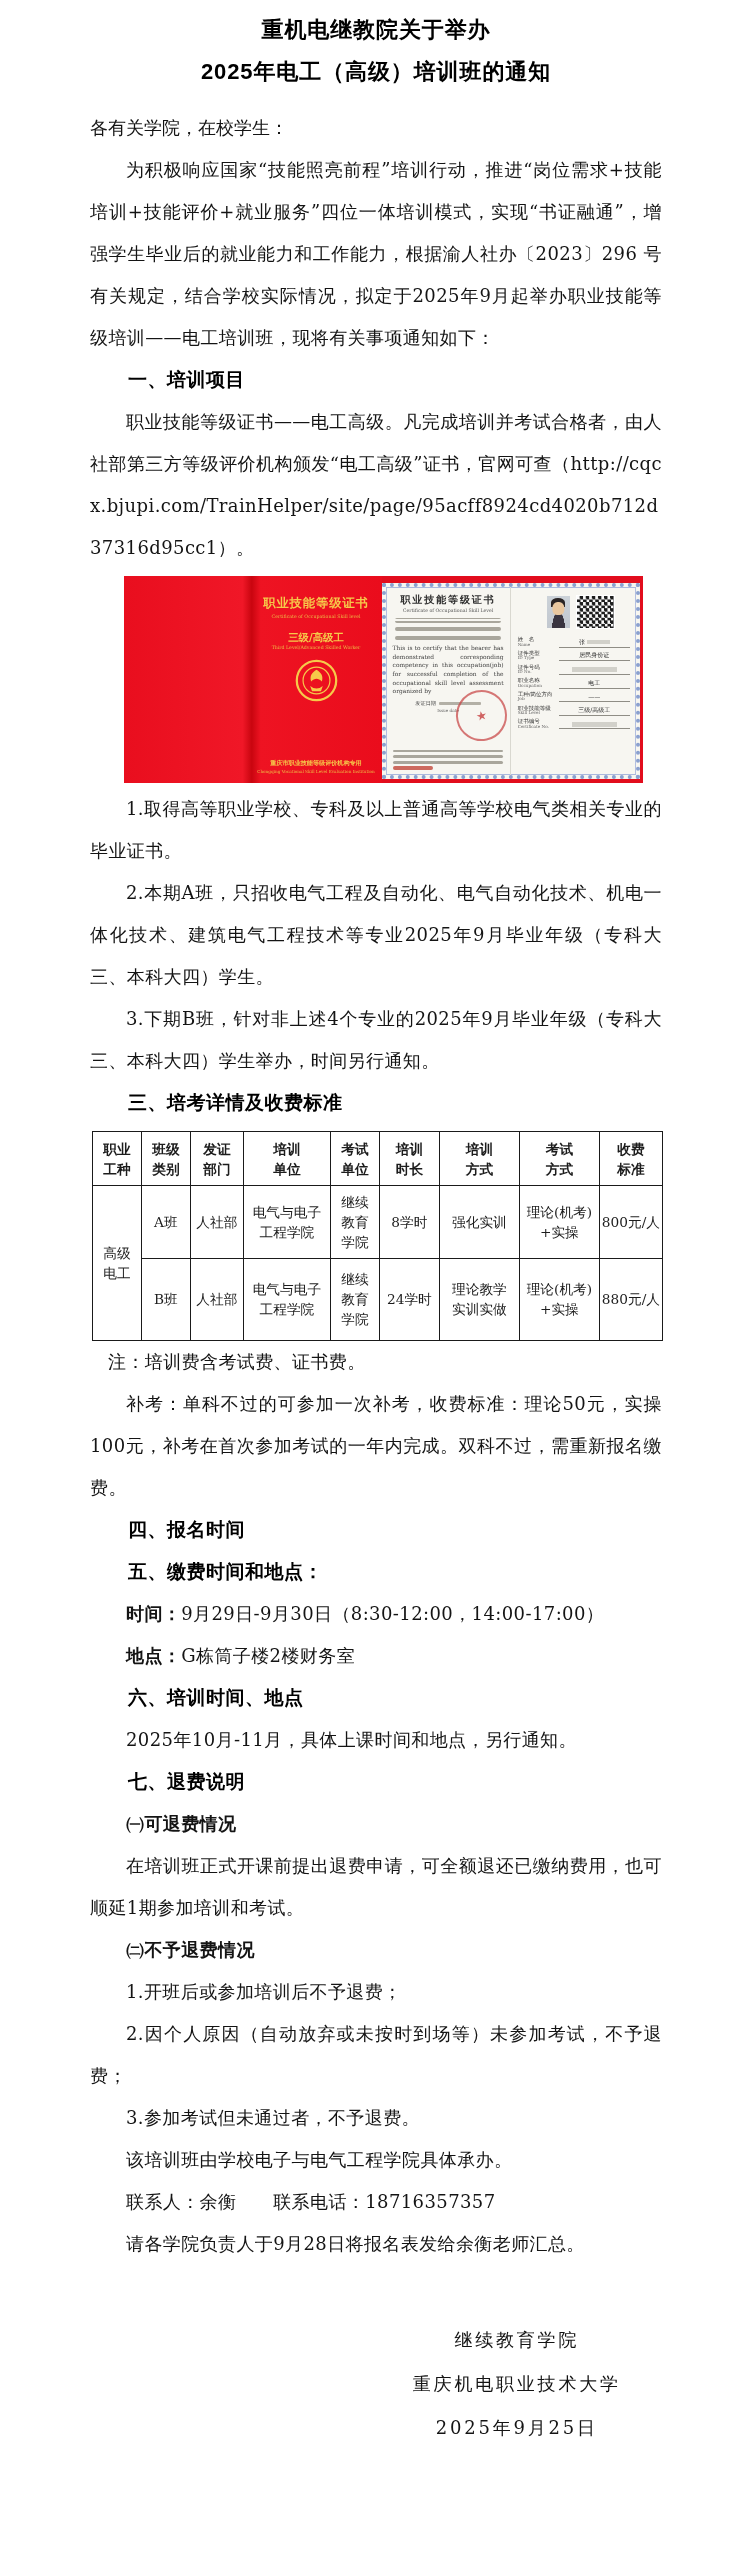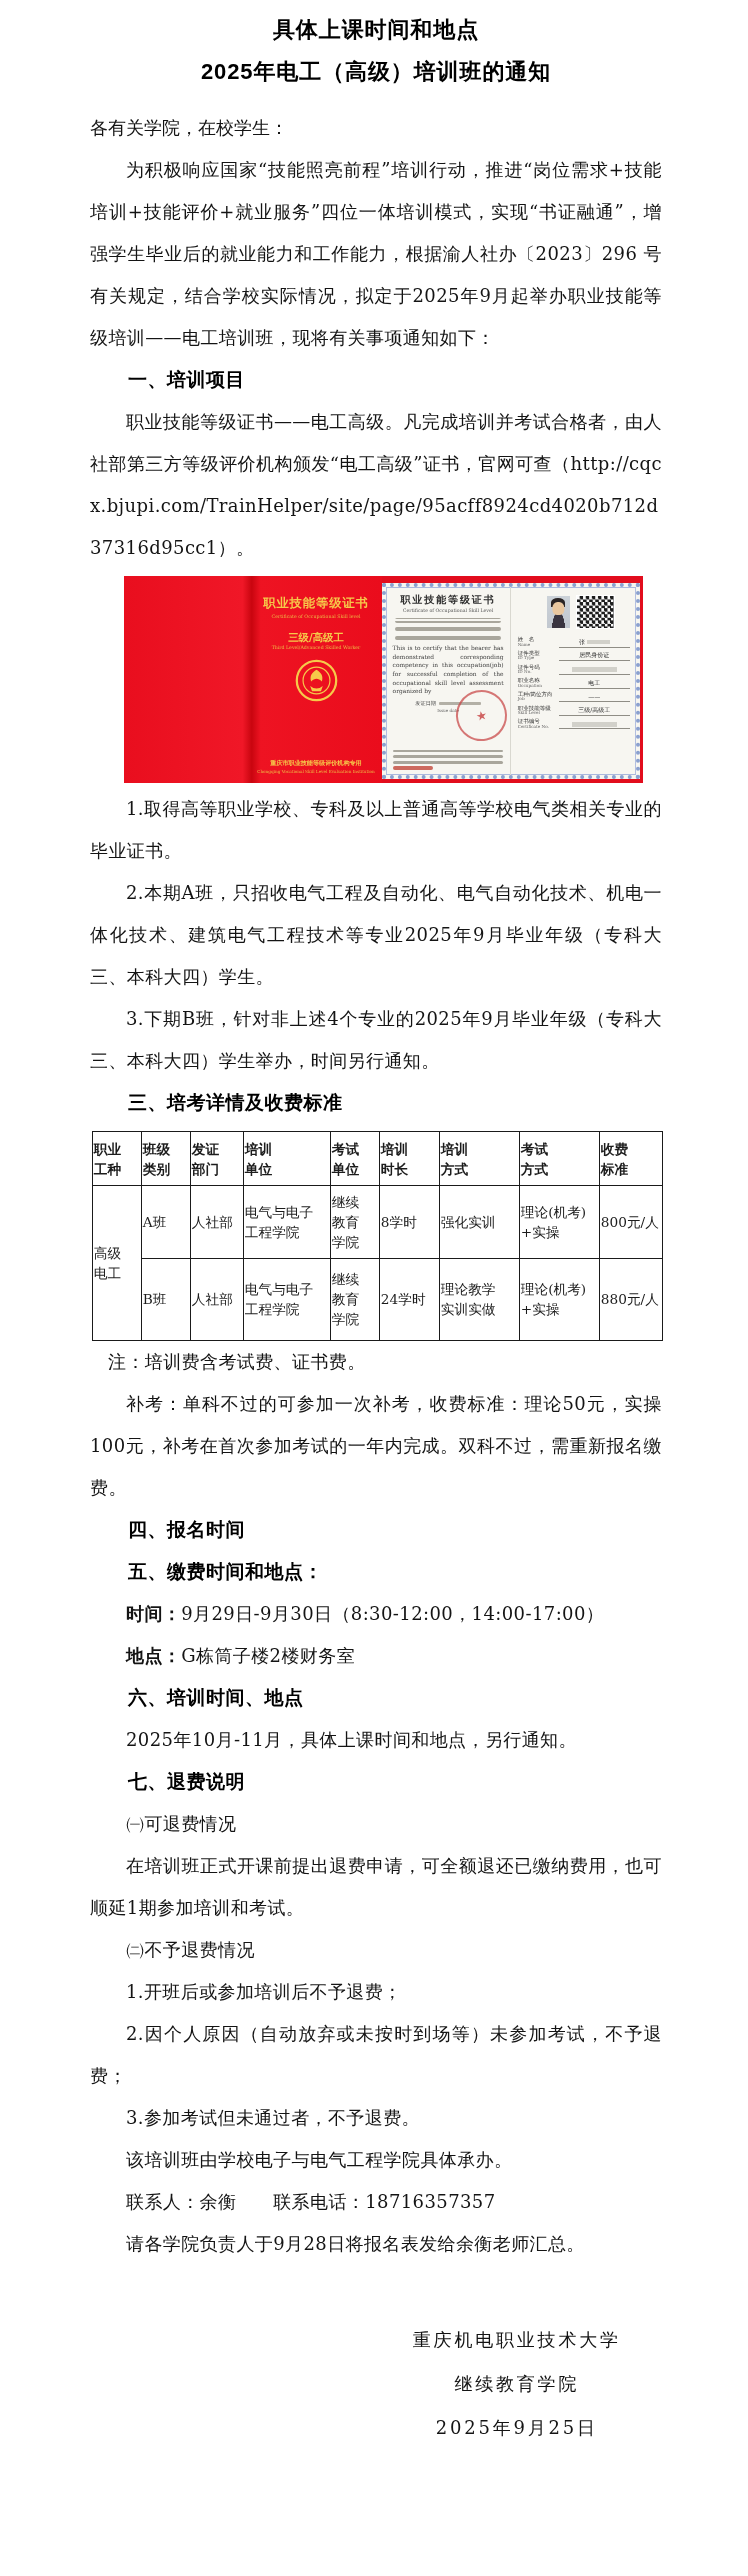--- a/index.html
+++ b/index.html
@@ -15,21 +15,21 @@
 
   .salutation{margin:13.2px 0 0;font-size:18px;line-height:42px}
   p.para{margin:0;font-size:18px;line-height:42px;text-align:justify;letter-spacing:0.4px}
   p.post{line-height:42px}
   .indent{text-indent:2em}
   .indent1{text-indent:1em}
   .breakall{word-break:break-all}
   h2.sec{margin:0;font-family:Liberation Sans, sans-serif;font-size:19px;
     font-weight:bold;line-height:42px;text-indent:2em;color:#000;letter-spacing:0.5px}
   h2.post{line-height:42px}
-  h3.subsec{margin:0;font-size:18px;font-weight:normal;line-height:42px;text-indent:2em;letter-spacing:0.4px}
+  h3.subsec{margin:0;font-size:18px;font-weight:bold;line-height:42px;text-indent:2em;letter-spacing:0.4px}
   .blabel{font-family:Liberation Sans, sans-serif;font-weight:bold}
 
   
   .cert{position:relative;width:518px;height:162px;margin:7.6px 0 7.6px 34px;background:#5eead4}
   .cover{position:absolute;left:0;top:0;width:258px;height:207px;
     background:linear-gradient(90deg,#e90e1e 0%,#f01727 46%,#c9050f 49.5%,#ee1322 53%,#ea0c1c 100%)}
   .cover-front{position:absolute;right:0;top:0;width:132px;height:100%;
     display:flex;flex-direction:column;align-items:center;text-align:center}
   .c-title{margin-top:19px;font-size:12.3px;font-weight:bold;color:#f6c94a;letter-spacing:0.9px;white-space:nowrap}
   .c-title-en{font-size:4.7px;color:#eebc45;margin-top:1.9px;white-space:nowrap}
@@ -75,36 +75,36 @@
   .flabel{width:37%;font-size:5.5px;line-height:1.15;color:#2f2f2f}
   .flabel .en{display:block;font-size:4.2px;color:#666}
   .fval{flex:1;border-bottom:0.9px solid #8f8d85;min-height:8.5px;font-size:6px;
     text-align:center;color:#2b2b2b;padding:0 1.9px;white-space:nowrap}
   .redacted .fval::after{content:"";display:inline-block;width:68%;height:4.7px;background:#d2d1ca;vertical-align:middle}
   .partial .fval::after{content:"";display:inline-block;width:34%;height:4.7px;background:#d2d1ca;vertical-align:middle;margin-left:1.9px}
 
   
   table.fee{border-collapse:collapse;margin:7.6px 0 0 1.9px;table-layout:fixed;width:571px;
     font-size:13.7px;color:#1c1c1c}
-  table.fee th,table.fee td{border:0.9px solid #1a1a1a;padding:0.9px 0.9px;text-align:left;
+  table.fee th,table.fee td{border:0.9px solid #1a1a1a;padding:0.9px 0.9px;text-align:center;
     vertical-align:middle;white-space:pre-line;line-height:20px;font-weight:normal}
   table.fee th{font-weight:bold;height:51px}
   table.fee tr.ra td{height:70px}
   table.fee tr.rb td{height:79px}
 
   .signature{width:264px;margin:53px 13.2px 0 auto;text-align:center;font-size:18px}
   .signature p{margin:0;line-height:44px;letter-spacing:2.8px}
 </style>
 </head>
 <body>
 
 <div class="page">
 
   <h1 class="title">
-    <span>具体上课时间和地点</span>
+    <span>重机电继教院关于举办</span>
     <span>2025年电工（高级）培训班的通知</span>
   </h1>
 
   <p class="salutation">各有关学院，在校学生：</p>
 
   <p class="para indent">为积极响应国家“技能照亮前程”培训行动，推进“岗位需求+技能培训+技能评价+就业服务”四位一体培训模式，实现“书证融通”，增强学生毕业后的就业能力和工作能力，根据渝人社办〔2023〕296 号有关规定，结合学校实际情况，拟定于2025年9月起举办职业技能等级培训——电工培训班，现将有关事项通知如下：</p>
 
   <h2 class="sec">一、培训项目</h2>
   <p class="para indent breakall"><span>职业技能等级证书——电工高级。凡完成培训并考试合格者，由人社部第三方等级评价机构颁发“电工高级”证书，官网可查（</span><span>http://cqcx.bjupi.com/TrainHelper/site/page/95acff8924cd4020b712d37316d95cc1</span><span>）。</span></p>
 
@@ -281,19 +281,19 @@
   <h3 class="subsec">㈡不予退费情况</h3>
   <p class="para post indent">1.开班后或参加培训后不予退费；</p>
   <p class="para post indent">2.因个人原因（自动放弃或未按时到场等）未参加考试，不予退费；</p>
   <p class="para post indent">3.参加考试但未通过者，不予退费。</p>
 
   <p class="para post indent">该培训班由学校电子与电气工程学院具体承办。</p>
   <p class="para post indent">联系人：余衡　　联系电话：18716357357</p>
   <p class="para post indent">请各学院负责人于9月28日将报名表发给余衡老师汇总。</p>
 
   <div class="signature">
+    <p>继续教育学院</p>
     <p>重庆机电职业技术大学</p>
-    <p>继续教育学院</p>
     <p>2025年9月25日</p>
   </div>
 
 </div>
 
 
 </body></html>

